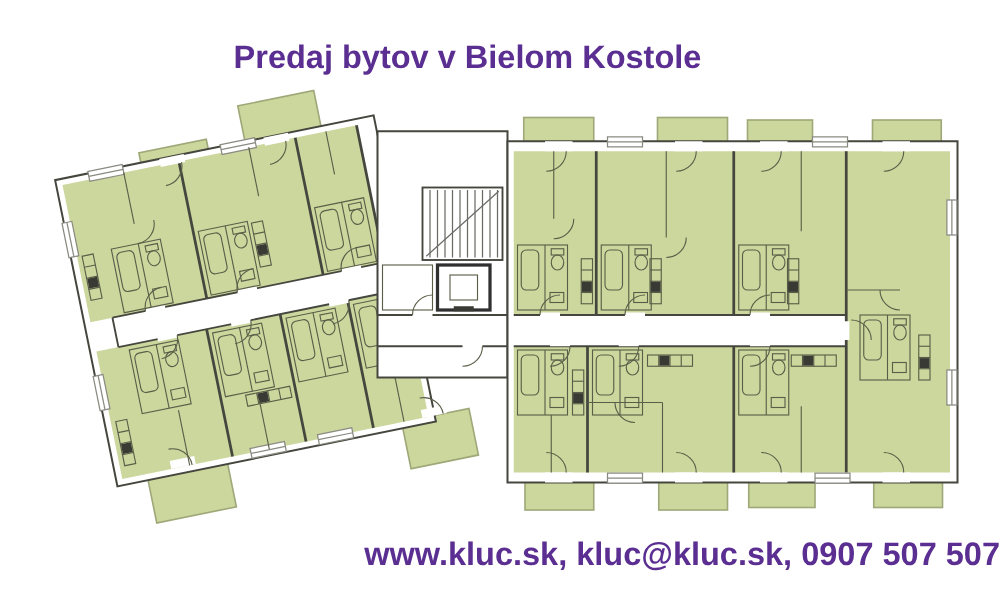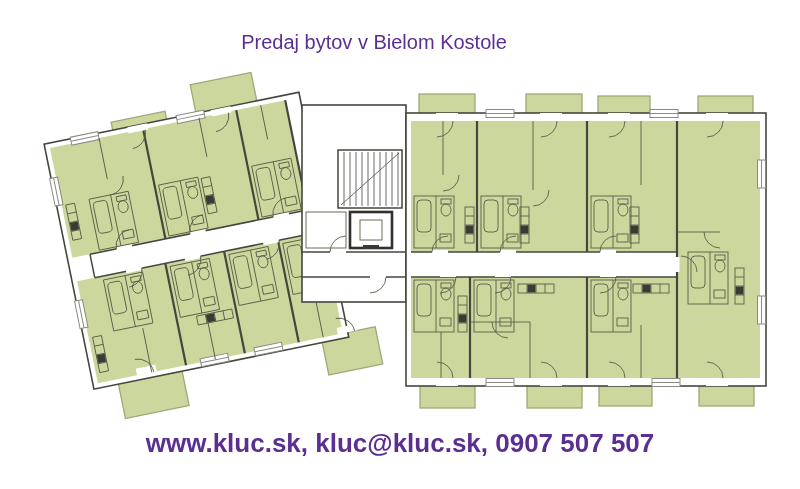--- a/index.html
+++ b/index.html
@@ -14,26 +14,26 @@
     --elevator-stroke:#303030;
   }
   html,body{margin:0;padding:0;}
   body{
     width:800px;height:489px;overflow:hidden;position:relative;
     background:var(--background);
     font-family:"Liberation Sans", sans-serif;
   }
   .title{
     position:absolute;top:31px;left:0;width:748px;margin:0;
-    text-align:center;font-size:20px;font-weight:normal;line-height:1.1;
+    text-align:center;font-size:26px;font-weight:bold;line-height:1.1;
     color:var(--accent-purple);letter-spacing:0px;
   }
   .footer{
     position:absolute;top:429px;left:0;width:800px;margin:0;
-    text-align:center;font-size:26px;font-weight:bold;line-height:1.1;
+    text-align:right;font-size:26px;font-weight:bold;line-height:1.1;
     color:var(--accent-purple);
   }
   svg{position:absolute;left:0;top:0;}
   .slab{fill:#ffffff;stroke:var(--wall-dark);stroke-width:1.6;}
   .apt{fill:var(--apartment-fill);stroke:none;}
   .balc{fill:var(--apartment-fill);stroke:var(--balcony-stroke);stroke-width:1.3;}
   .wall{stroke:var(--wall-dark);stroke-width:1.5;fill:none;}
   .wall-heavy{stroke:var(--wall-dark);stroke-width:2.2;fill:none;}
   .thin{stroke:var(--detail-line);stroke-width:0.9;fill:none;}
   .stair-line{stroke:var(--stair-line);stroke-width:1;fill:none;}

